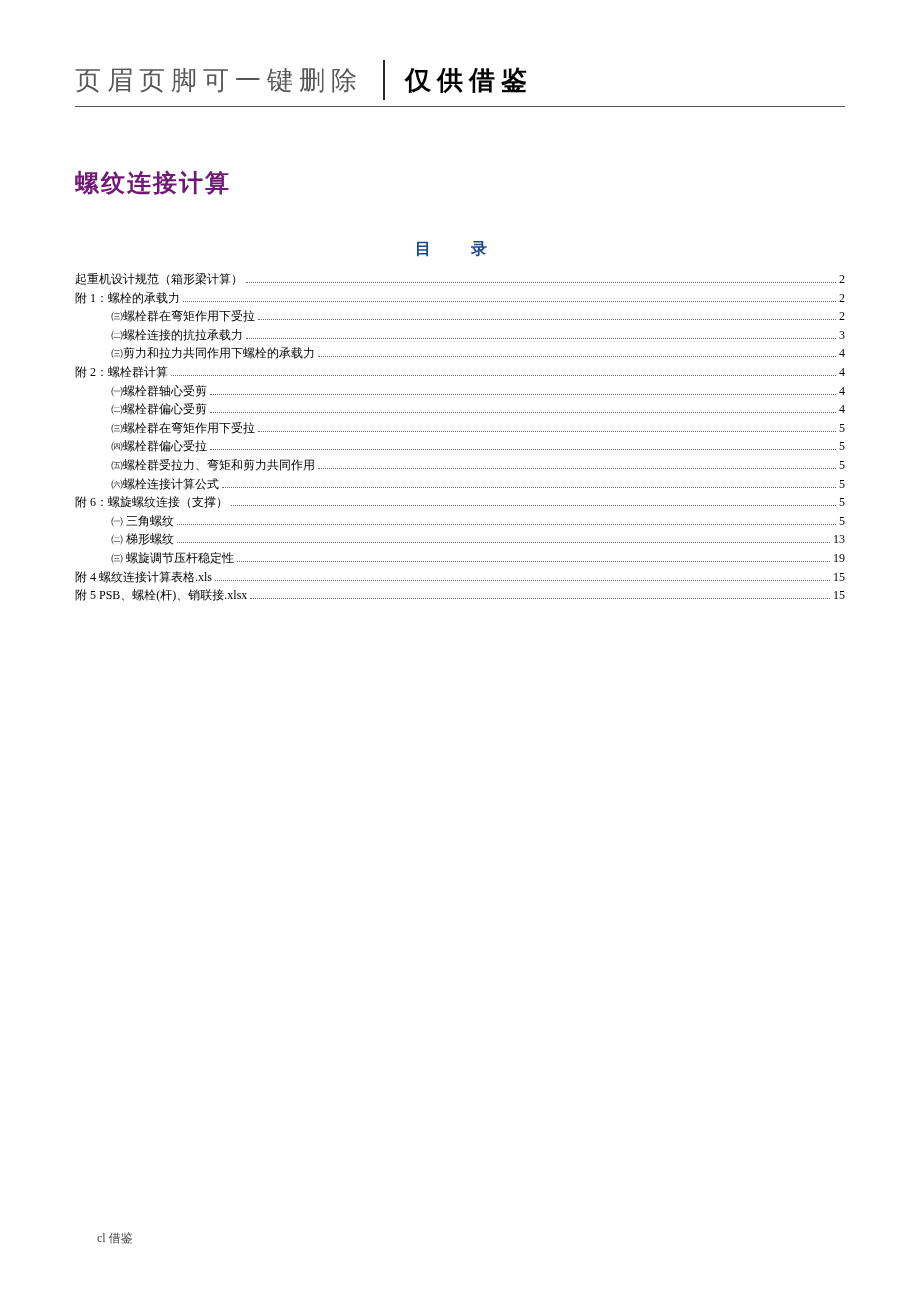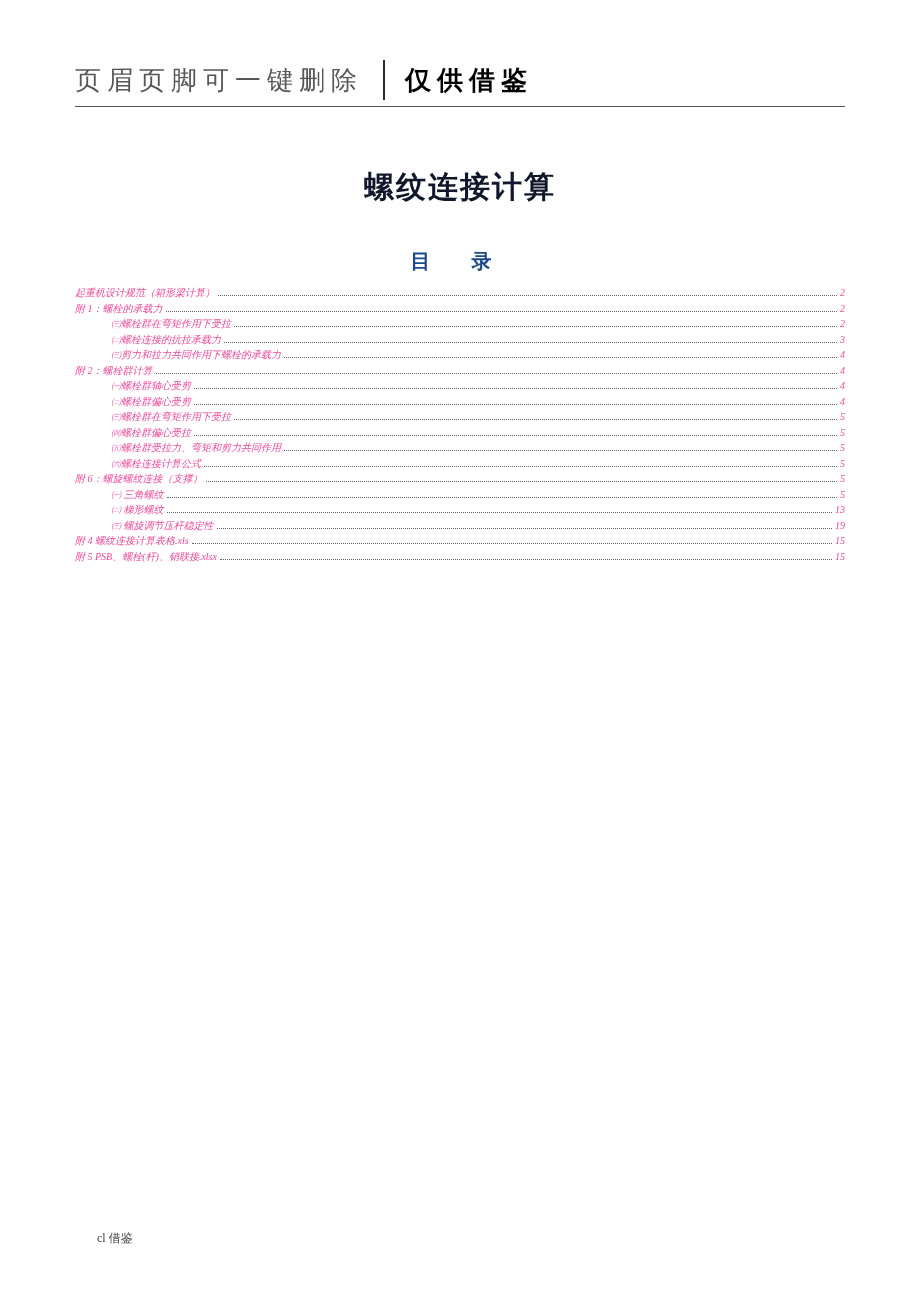--- a/index.html
+++ b/index.html
@@ -37,42 +37,40 @@
     color: #000000;
     letter-spacing: 6px;
     font-weight: bold;
   }
   .hr-line {
     border: none;
     border-top: 1.5px solid #555;
     margin: 0;
   }
   .doc-title {
-    text-align: center;
     font-family: "SimHei", "黑体", sans-serif;
-    font-size: 30px;
+    font-size: 24px;
     font-weight: bold;
-    color: #0f172a;
+    color: #701a75;
     margin: 60px 0 40px 0;
     letter-spacing: 2px;
   }
   .toc-heading {
     text-align: center;
     font-family: "SimSun", "宋体", serif;
-    font-size: 20px;
+    font-size: 16px;
     color: #1a4a8a;
     font-weight: bold;
     letter-spacing: 18px;
     margin-bottom: 10px;
   }
   .toc {
-    font-size: 10px;
-    color: #ec4899;
+    font-size: 12px;
+    color: #000000;
     line-height: 1.55;
-    font-style: italic;
   }
   .toc-row {
     display: flex;
     align-items: baseline;
     white-space: nowrap;
   }
   .toc-row.indent-1 { padding-left: 36px; }
   .toc-label { flex: 0 0 auto; }
   .toc-dots {
     flex: 1 1 auto;

